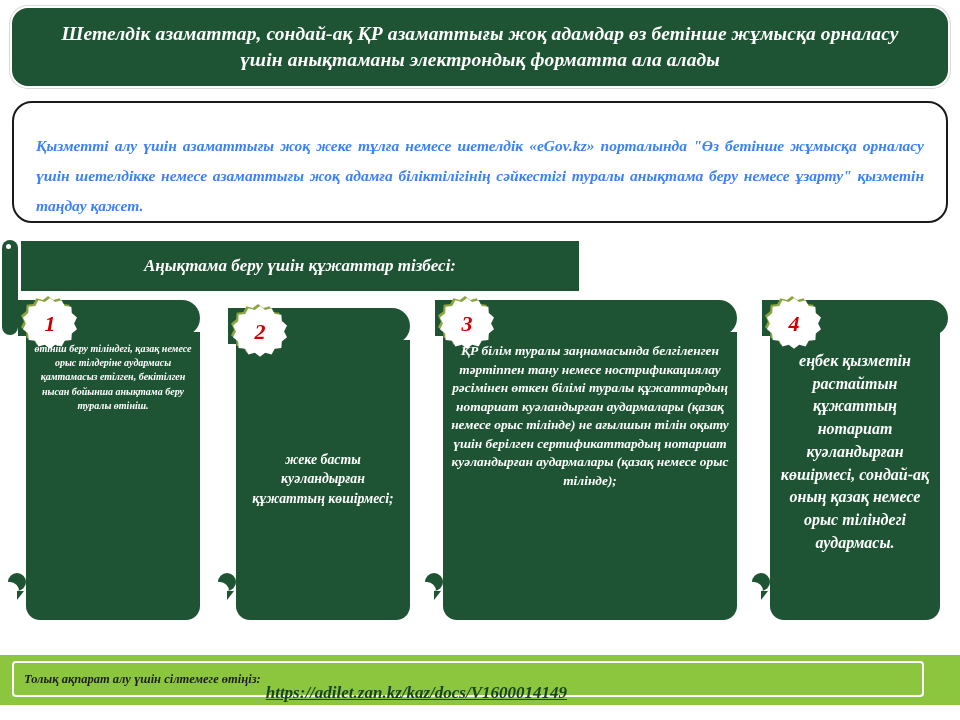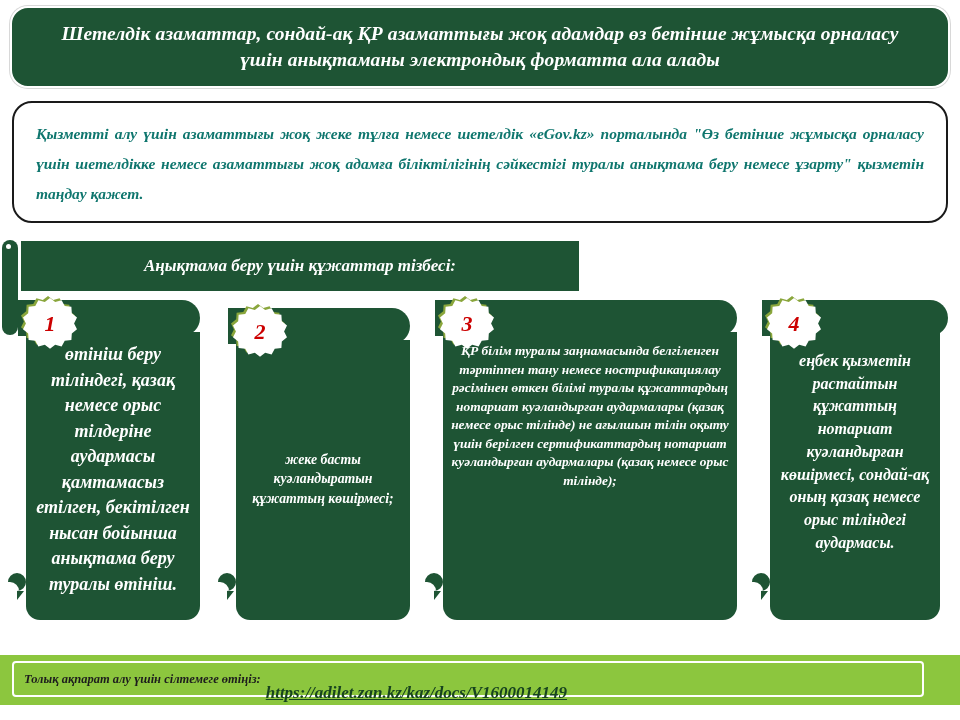--- a/index.html
+++ b/index.html
@@ -56,26 +56,27 @@
     top: 101px;
     width: 936px;
     height: 122px;
     box-sizing: border-box;
     background: #ffffff;
     border: 2px solid #1a1a1a;
     border-radius: 20px;
     padding: 16px 22px 10px 22px;
   }
   .intro-text {
-    color: #0f766e;
+    color: #3b82f6;
     font-weight: bold;
     font-style: italic;
     font-size: 15.5px;
     line-height: 1.95;
     text-align: justify;
+    margin-top: 12px;
   }
 
   
   .section-bar {
     position: absolute;
     left: 20px;
     top: 240px;
     width: 560px;
     height: 52px;
     box-sizing: border-box;
@@ -262,37 +263,37 @@
 
   <div class="quote-open"></div>
 
   <div class="section-bar">
     <div class="section-bar-title">Аңықтама беру үшін құжаттар тізбесі:</div>
   </div>
 
   <div class="col" style="left:18px; top:300px; width:200px; height:320px;">
     <div class="col-cap" style="width:182px;"></div>
     <div class="col-body" style="left:8px; top:32px; width:174px; height:288px;">
-      <div class="col-text" style="font-size:18px;">өтініш беру тіліндегі, қазақ немесе орыс тілдеріне аудармасы қамтамасыз етілген, бекітілген нысан бойынша анықтама беру туралы өтініш.</div>
+      <div class="col-text" style="font-size:10px;">өтініш беру тіліндегі, қазақ немесе орыс тілдеріне аудармасы қамтамасыз етілген, бекітілген нысан бойынша анықтама беру туралы өтініш.</div>
     </div>
     <div class="quote-close" style="left:-12px; top:272px;">
       <svg width="30" height="30" viewBox="0 0 30 30">
         <path d="M2 10 a9 9 0 1 1 9 9 l0 9 l7 -9 l-5 0 a9 9 0 0 0 -9 -9 z" fill="#1e5434"></path>
       </svg>
     </div>
     <div class="badge-ring" style="left:3px; top:-4px;"></div>
     <div class="badge" style="left:5px; top:-2px;">
       <span class="badge-num">1</span>
     </div>
   </div>
 
   <div class="col" style="left:228px; top:308px; width:200px; height:312px;">
     <div class="col-cap" style="width:182px;"></div>
     <div class="col-body" style="left:8px; top:32px; width:174px; height:280px; display:flex; align-items:center; justify-content:center;">
-      <div class="col-text" style="font-size:13.8px;">жеке басты куәландыратын құжаттың көшірмесі;</div>
+      <div class="col-text" style="font-size:13.8px;">жеке басты куәландырған құжаттың көшірмесі;</div>
     </div>
     <div class="quote-close" style="left:-12px; top:264px;">
       <svg width="30" height="30" viewBox="0 0 30 30">
         <path d="M2 10 a9 9 0 1 1 9 9 l0 9 l7 -9 l-5 0 a9 9 0 0 0 -9 -9 z" fill="#1e5434"></path>
       </svg>
     </div>
     <div class="badge-ring" style="left:3px; top:-4px;"></div>
     <div class="badge" style="left:5px; top:-2px;">
       <span class="badge-num">2</span>
     </div>

